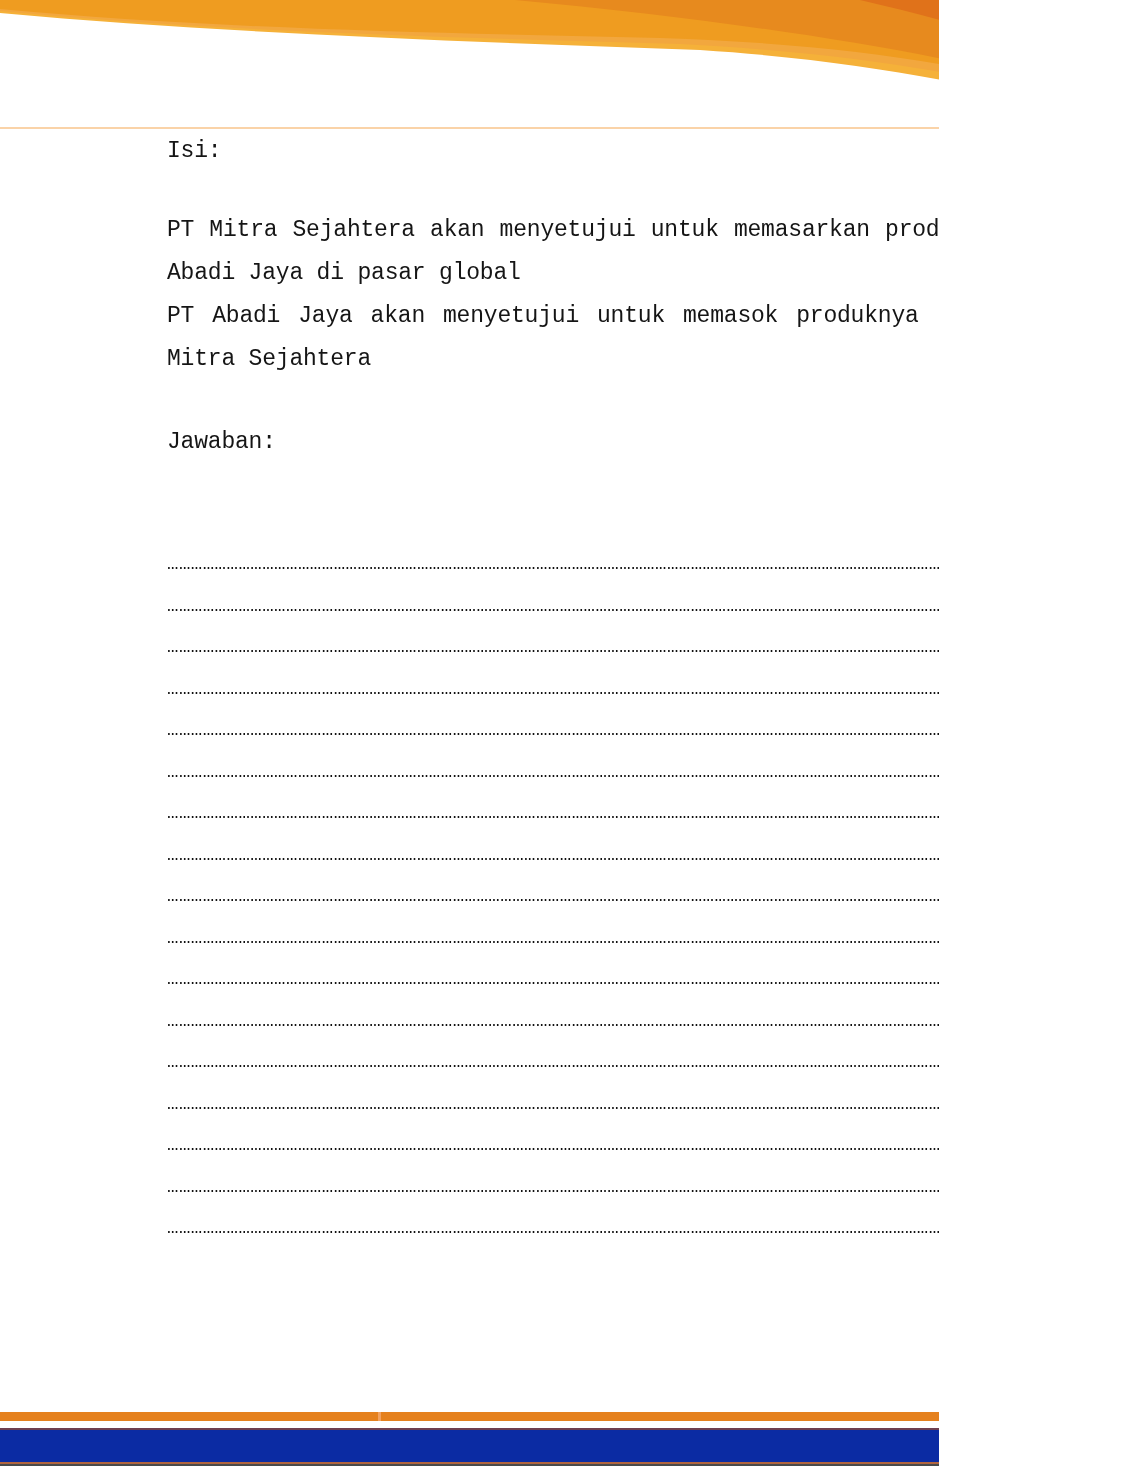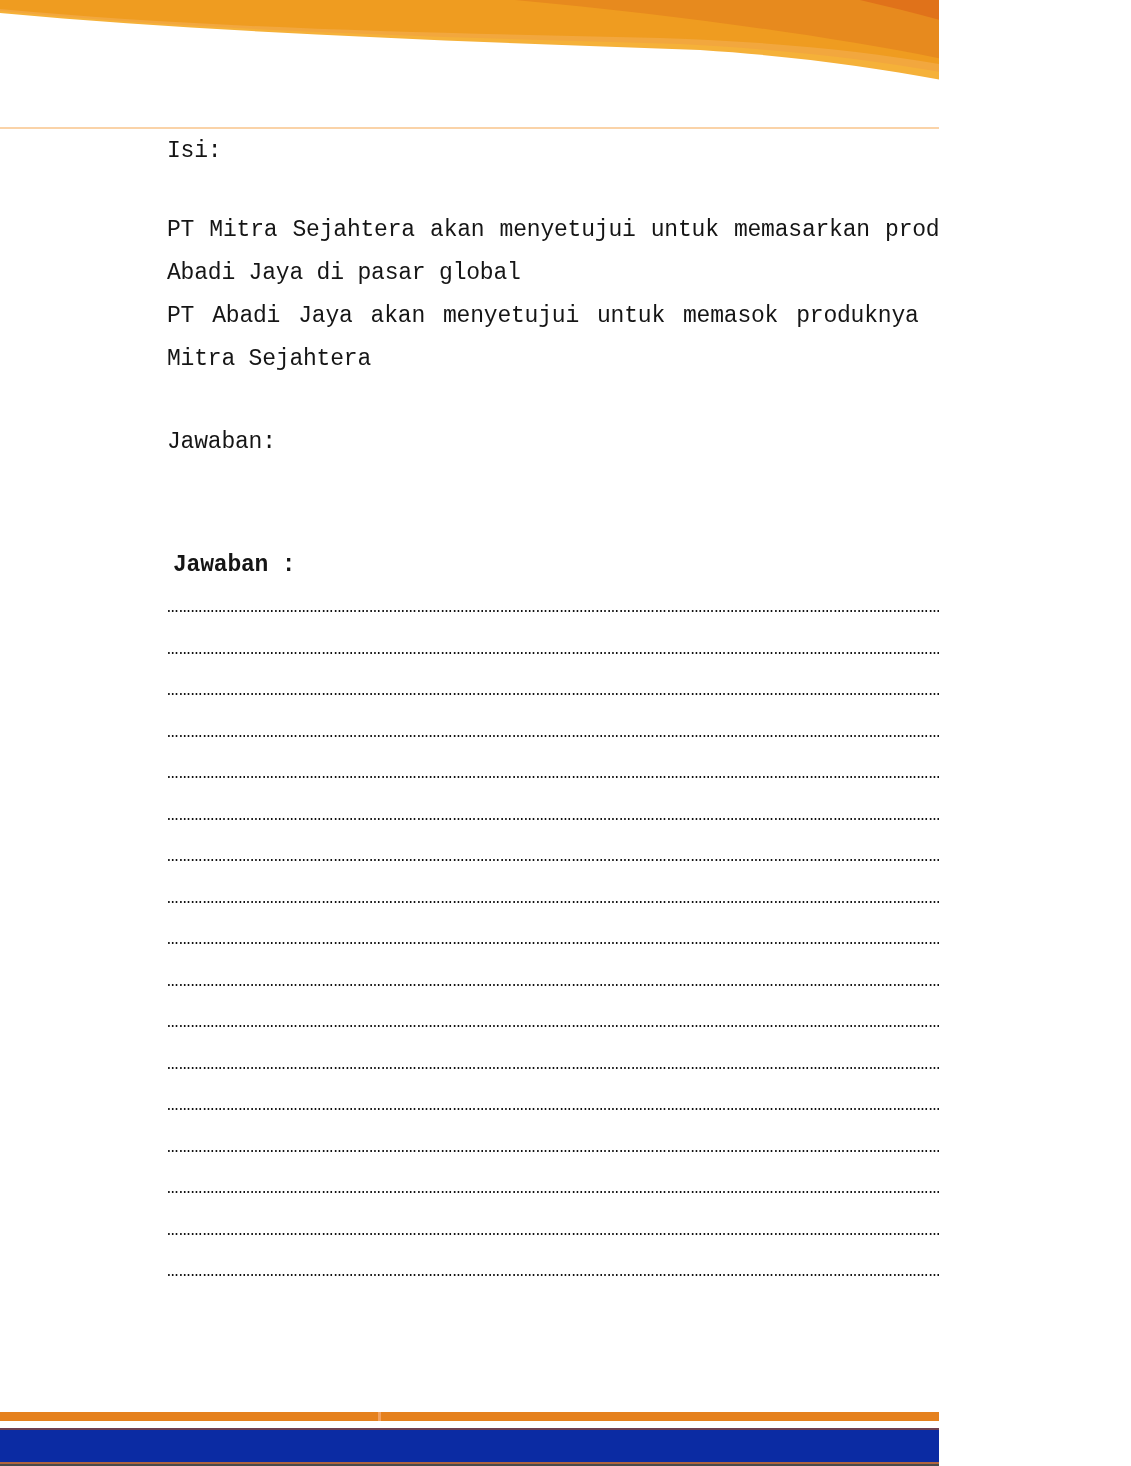--- a/index.html
+++ b/index.html
@@ -119,21 +119,20 @@
 
     <p class="para">PT Mitra Sejahtera akan menyetujui untuk memasarkan produk PT Abadi Jaya di pasar global</p>
     <p class="para">PT Abadi Jaya akan menyetujui untuk memasok produknya ke PT Mitra Sejahtera</p>
 
     <div class="spacer-md"></div>
     <p class="section-label">Jawaban:</p>
     <div class="spacer-md"></div>
 
 
     <div class="spacer-md"></div>
-    <p class="jawaban-label">Jawaban :</p>
 
     <div class="answer-lines">
 
     <div class="answer-line" style="">………………………………………………………………………………………………………………………………………………………………………………………………</div>
         <div class="answer-line" style="">………………………………………………………………………………………………………………………………………………………………………………………………</div>
         <div class="answer-line" style="">………………………………………………………………………………………………………………………………………………………………………………………………</div>
         <div class="answer-line" style="">………………………………………………………………………………………………………………………………………………………………………………………………</div>
         <div class="answer-line" style="">………………………………………………………………………………………………………………………………………………………………………………………………</div>
         <div class="answer-line" style="">………………………………………………………………………………………………………………………………………………………………………………………………</div>
         <div class="answer-line" style="">………………………………………………………………………………………………………………………………………………………………………………………………</div>

